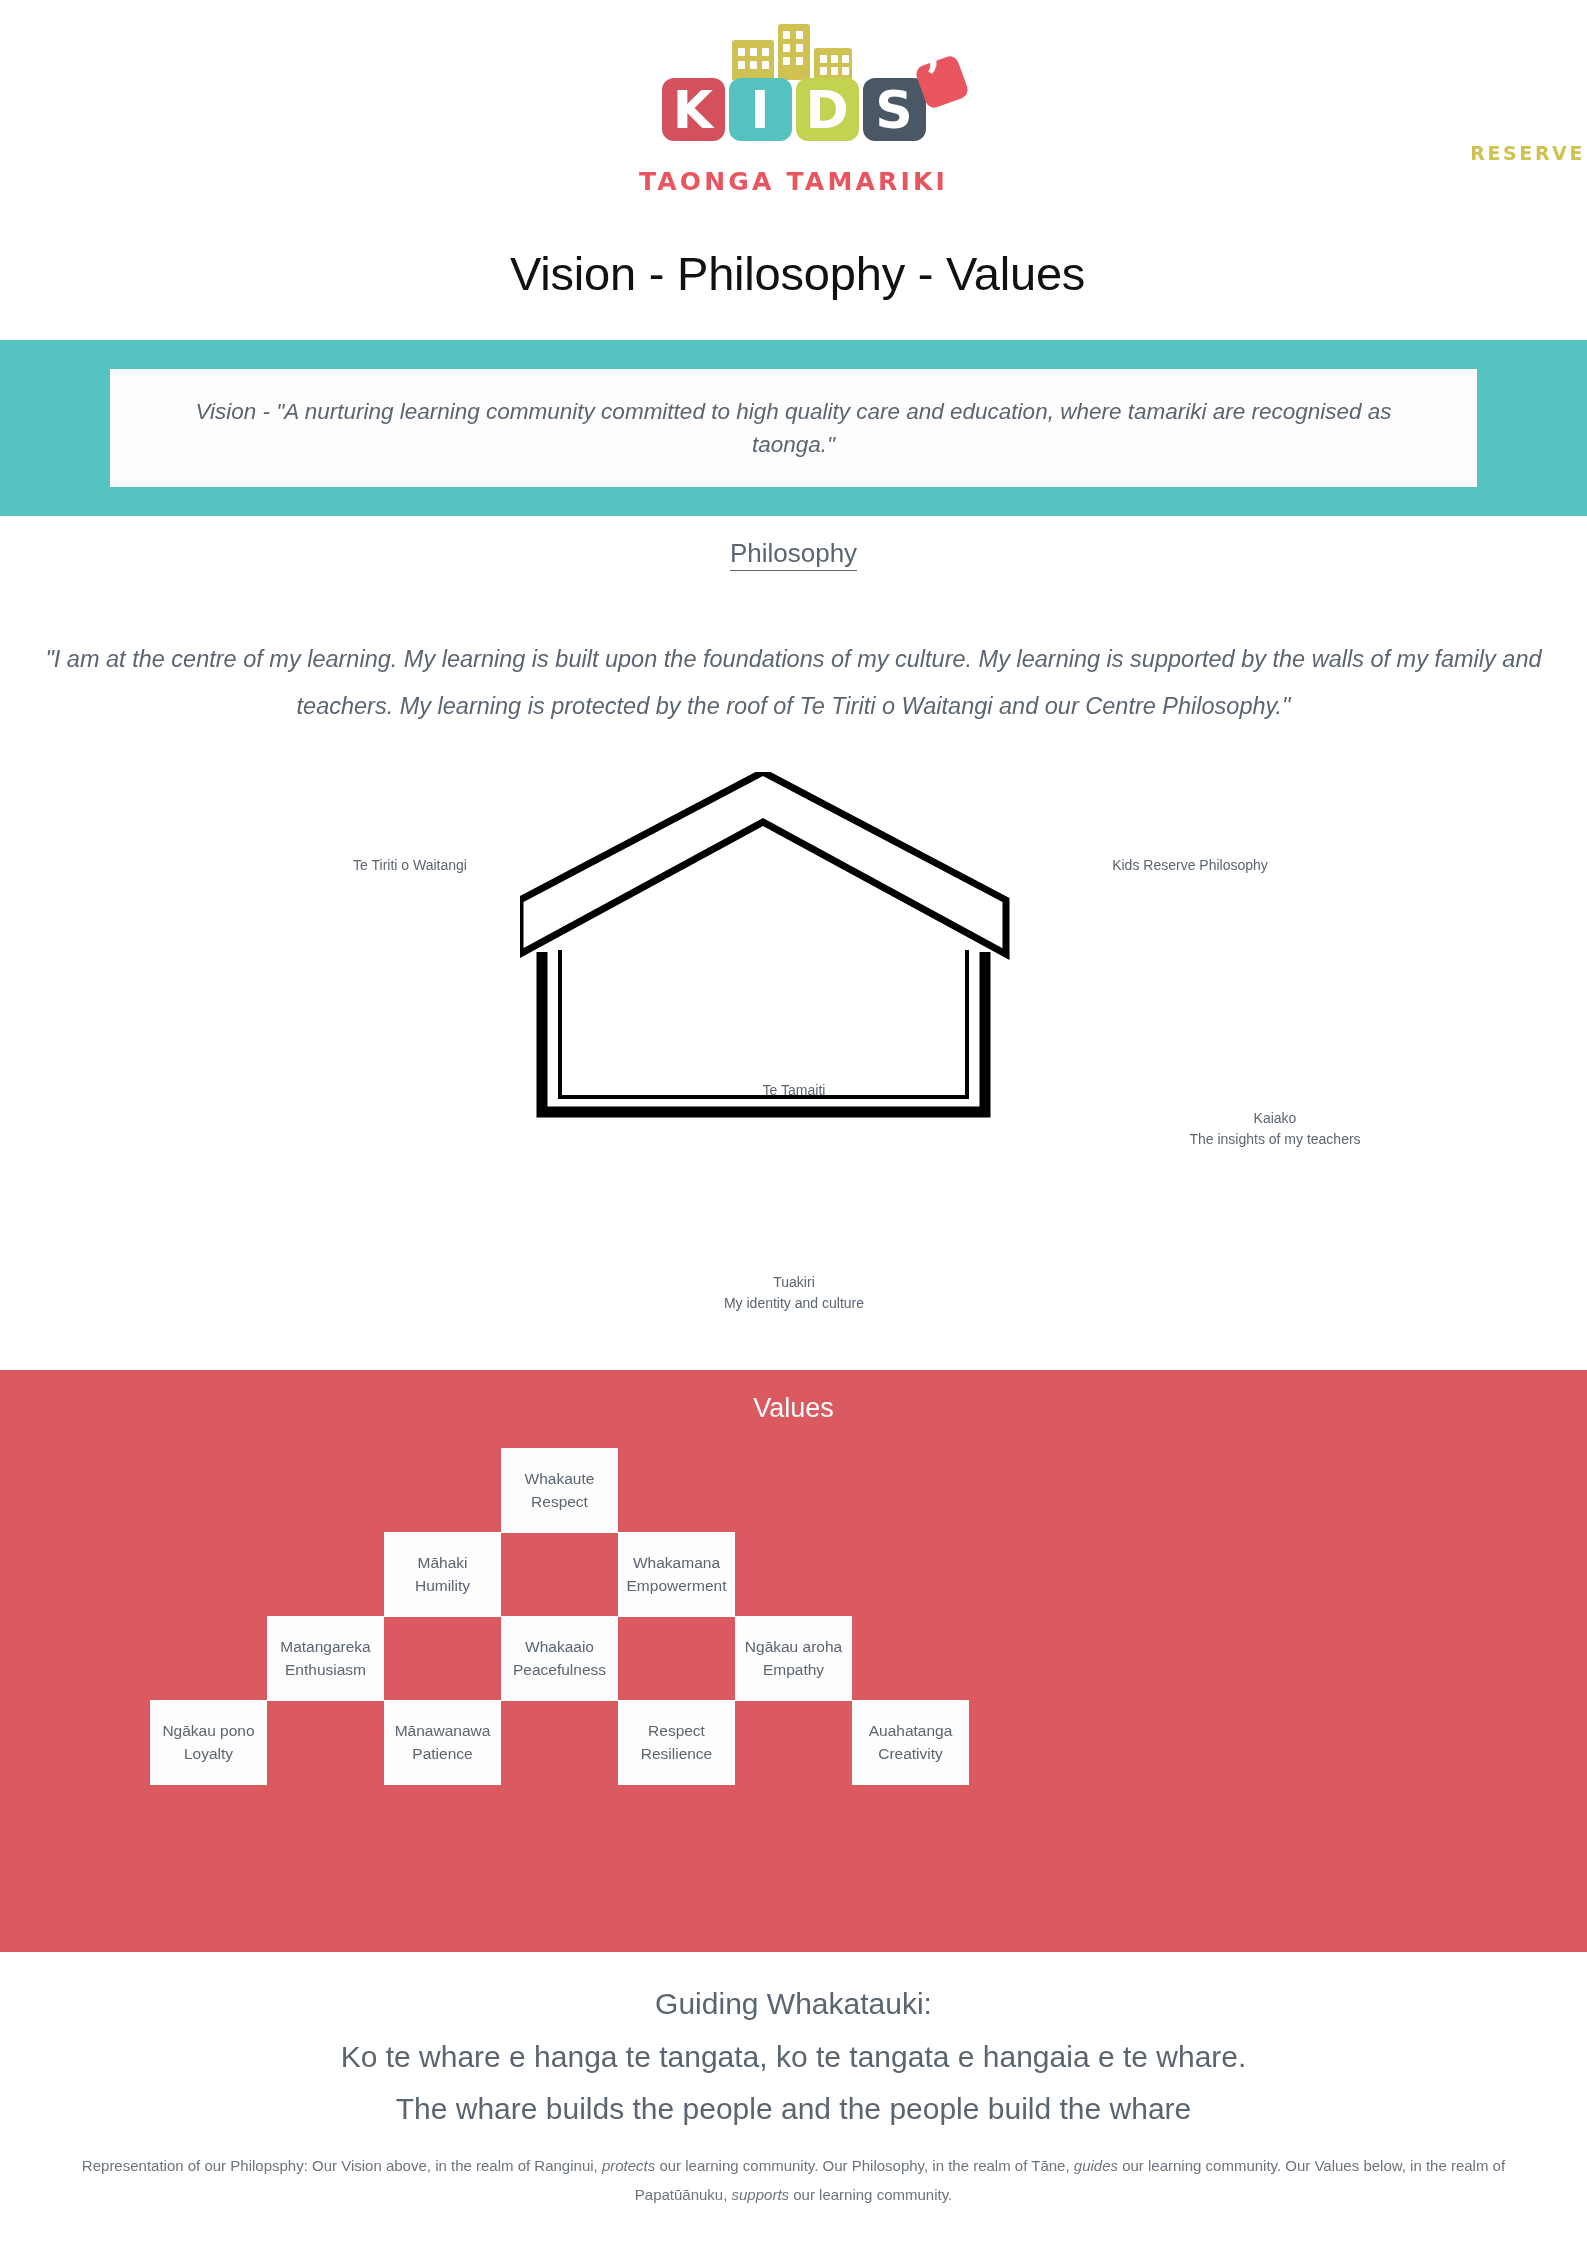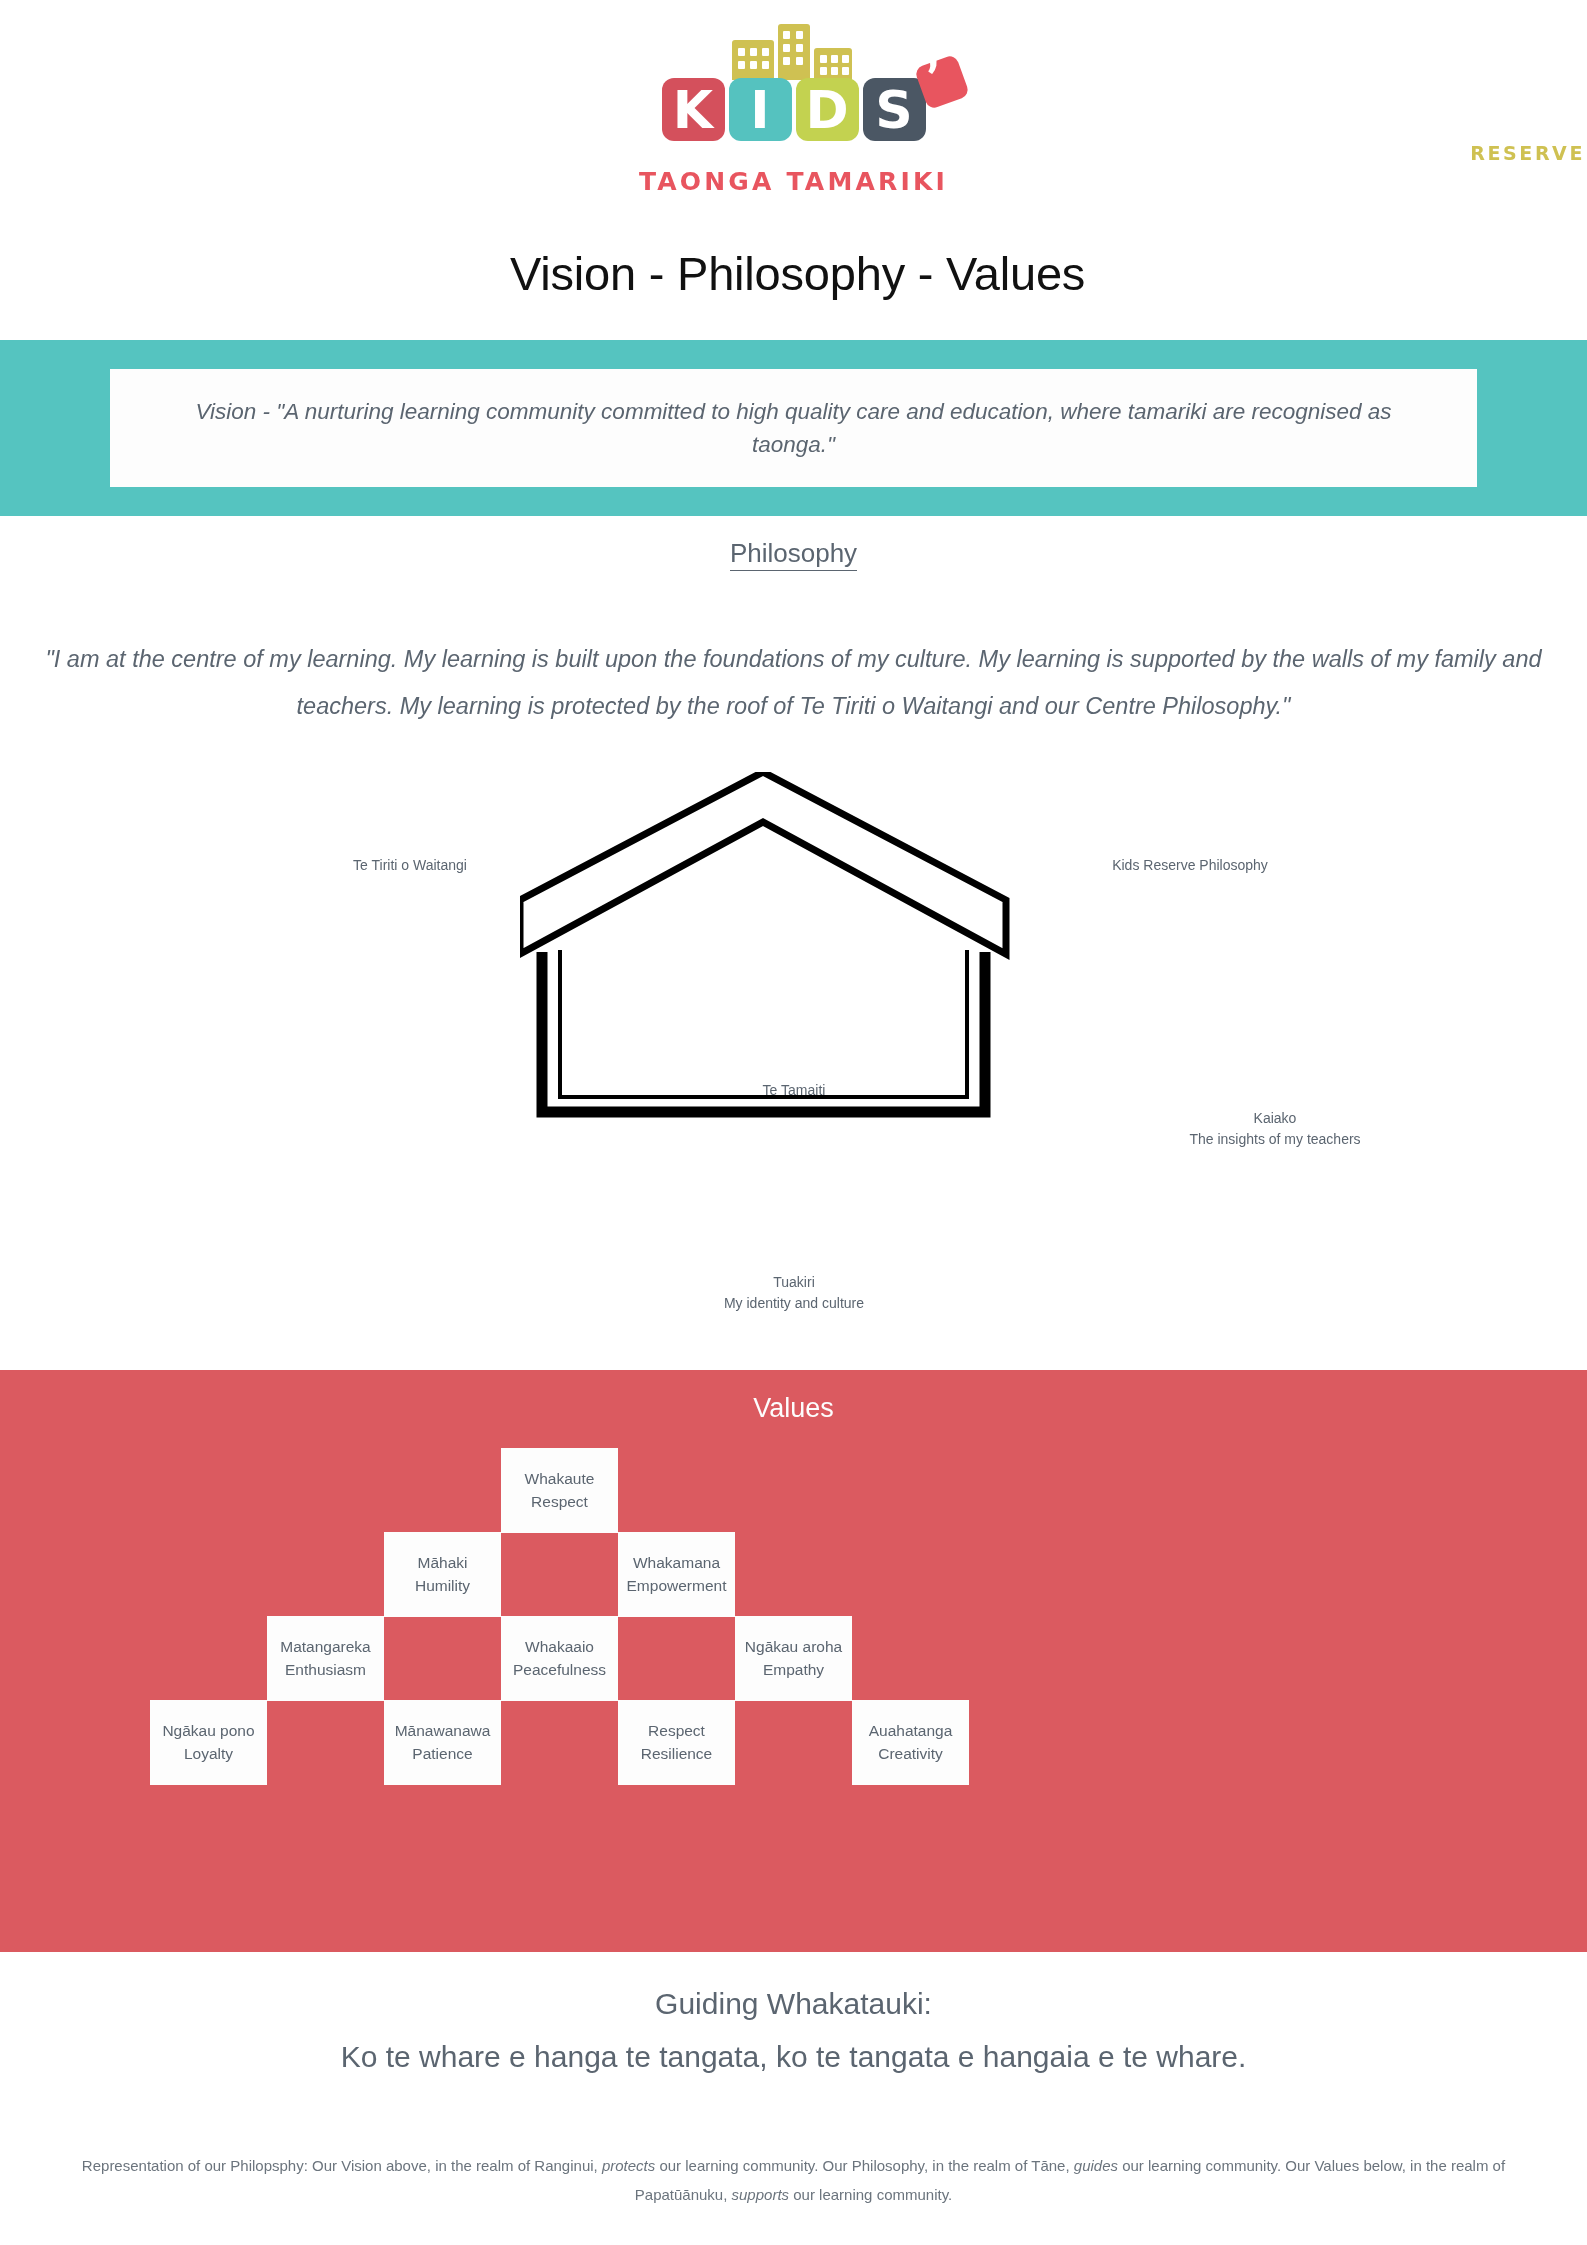--- a/index.html
+++ b/index.html
@@ -382,19 +382,20 @@
         <div class="vcell" style="left: 852px; top: 330px;">
           <div>Auahatanga</div>
           <div>Creativity</div>
         </div>
       </div>
   </div>
 
   <div class="whakatauki">
     <div>Guiding Whakatauki:</div>
     <div>Ko te whare e hanga te tangata, ko te tangata e hangaia e te whare.</div>
+    <div>The whare builds the people and the people build the whare</div>
   </div>
 
   <div class="fineprint">
     <span>Representation of our Philopsphy: Our Vision above, in the realm of Ranginui, </span><i>protects</i><span> our learning community.  Our Philosophy, in the realm of Tāne, </span><i>guides</i><span> our learning community. Our Values below, in the realm of Papatūānuku, </span><i>supports</i><span> our learning community.</span>
   </div>
 
 </div>
 
 </body></html>

